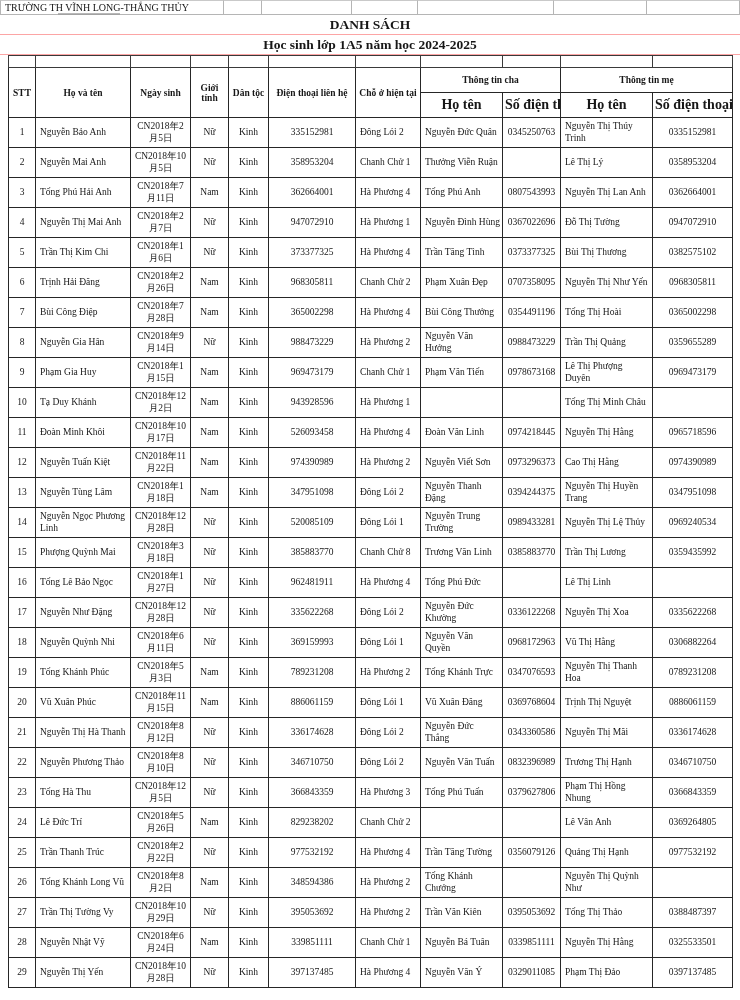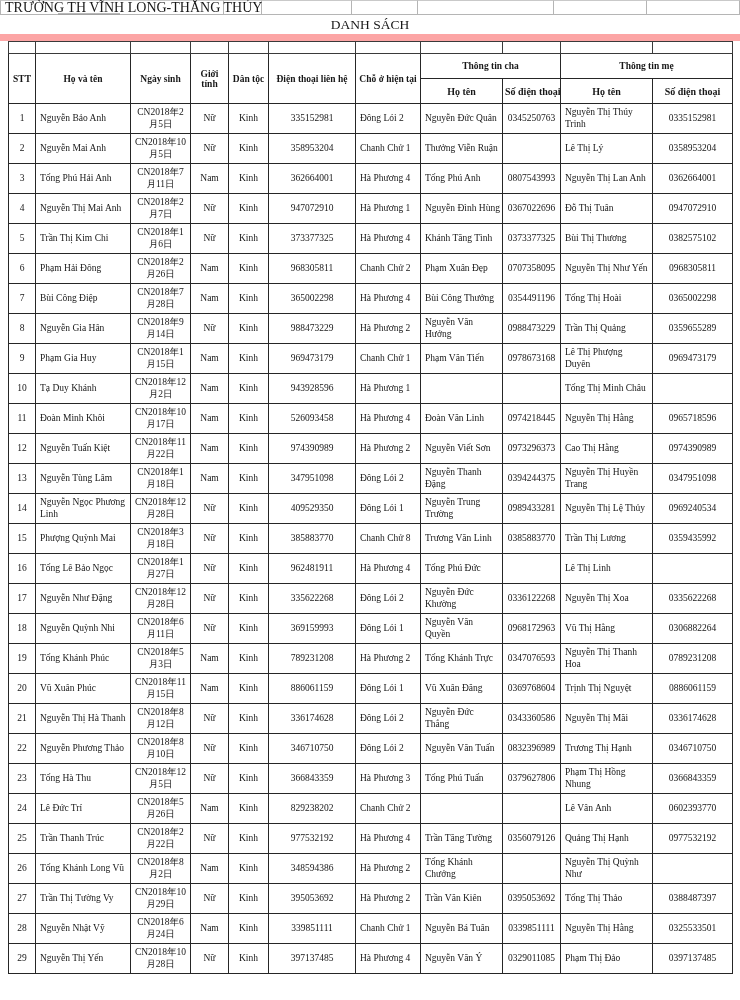--- a/index.html
+++ b/index.html
@@ -11,55 +11,55 @@
   }
   .sheet { position: relative; width: 740px; }
 
   
   .top-strip { display: flex; height: 14px; border-bottom: 1px solid #b5b5b5; }
   .top-strip .cell {
     border-right: 1px solid #b5b5b5; border-top: 1px solid #c9c9c9;
     height: 100%; box-sizing: border-box;
   }
   .school-cell {
-    width: 224px; font-size: 14px; line-height: 13px;
+    width: 224px; font-size: 10px; line-height: 13px;
     padding-left: 4px; white-space: nowrap; overflow: visible;
     border-left: 1px solid #b5b5b5; position: relative;
   }
   .school-underline {
     position: absolute; left: 58px; top: 13px; width: 62px; height: 2px;
     background: #9a9a9a; opacity: .7;
   }
   .t1 { width: 38px; } .t2 { width: 90px; } .t3 { width: 66px; }
   .t4 { width: 136px; } .t5 { width: 93px; } .t6 { width: 92px; flex: 1; }
 
   
   .title-row {
     height: 19px; line-height: 19px; text-align: center;
-    font-weight: normal; font-size: 13.5px;
-    border-bottom: 7px solid #fca5a5;
+    font-weight: bold; font-size: 13.5px;
+    border-bottom: 1px solid #fca5a5;
   }
 
   
   table.roster {
     border-collapse: collapse; table-layout: fixed;
     width: 724px; margin: 0 8px;
     font-size: 9.5px;
   }
   table.roster td, table.roster th {
     border: 1.6px solid #262626;
     padding: 1px 2px;
     text-align: center; vertical-align: middle;
     overflow: hidden; word-wrap: break-word;
     background: #ffffff;
   }
   table.roster th { font-weight: bold; font-size: 9.5px; }
   tr.spacer-row td { height: 11px; border: 1.2px solid #3a3a3a; padding: 0; }
   thead th { height: 22px; }
-  thead .sub th { white-space: nowrap; font-size: 10px; }
+  thead .sub th { white-space: nowrap; font-size: 14px; }
   tbody td { height: 27px; line-height: 1.25; }
   
   tbody td:nth-child(2), tbody td:nth-child(7),
   tbody td:nth-child(8), tbody td:nth-child(10) {
     text-align: left; padding-left: 4px;
   }
 </style>
 </head>
 <body>
 
@@ -70,20 +70,21 @@
     <div class="cell t1"></div>
     <div class="cell t2"></div>
     <div class="cell t3"></div>
     <div class="cell t4"></div>
     <div class="cell t5"></div>
     <div class="cell t6"></div>
   </div>
   <div class="school-underline"></div>
 
   <div class="title-row">DANH SÁCH</div>
+  <div class="title-row">Học sinh lớp 1A5 năm học 2024-2025</div>
 
   <table class="roster">
     <colgroup>
       <col style="width:27px">
         <col style="width:95px">
         <col style="width:60px">
       <col style="width:38px">
         <col style="width:40px">
         <col style="width:87px">
       <col style="width:65px">
@@ -167,39 +168,39 @@
         <tr>
           <td>4</td>
           <td>Nguyễn Thị Mai Anh</td>
           <td>CN2018年2月7日</td>
           <td>Nữ</td>
           <td>Kinh</td>
           <td>947072910</td>
           <td>Hà Phương 1</td>
           <td>Nguyễn Đình Hùng</td>
           <td>0367022696</td>
-          <td>Đỗ Thị Tuân</td>
+          <td>Đỗ Thị Tường</td>
           <td>0947072910</td>
         </tr>
         <tr>
           <td>5</td>
           <td>Trần Thị Kim Chi</td>
           <td>CN2018年1月6日</td>
           <td>Nữ</td>
           <td>Kinh</td>
           <td>373377325</td>
           <td>Hà Phương 4</td>
-          <td>Khánh Tăng Tình</td>
+          <td>Trần Tăng Tình</td>
           <td>0373377325</td>
           <td>Bùi Thị Thương</td>
           <td>0382575102</td>
         </tr>
         <tr>
           <td>6</td>
-          <td>Phạm Hải Đông</td>
+          <td>Trịnh Hải Đăng</td>
           <td>CN2018年2月26日</td>
           <td>Nam</td>
           <td>Kinh</td>
           <td>968305811</td>
           <td>Chanh Chử 2</td>
           <td>Phạm Xuân Đẹp</td>
           <td>0707358095</td>
           <td>Nguyễn Thị Như Yến</td>
           <td>0968305811</td>
         </tr>
@@ -293,21 +294,21 @@
           <td>0394244375</td>
           <td>Nguyễn Thị Huyền Trang</td>
           <td>0347951098</td>
         </tr>
         <tr>
           <td>14</td>
           <td>Nguyễn Ngọc Phương Linh</td>
           <td>CN2018年12月28日</td>
           <td>Nữ</td>
           <td>Kinh</td>
-          <td>409529350</td>
+          <td>520085109</td>
           <td>Đông Lói 1</td>
           <td>Nguyễn Trung Trường</td>
           <td>0989433281</td>
           <td>Nguyễn Thị Lệ Thủy</td>
           <td>0969240534</td>
         </tr>
         <tr>
           <td>15</td>
           <td>Phượng Quỳnh Mai</td>
           <td>CN2018年3月18日</td>
@@ -428,21 +429,21 @@
           <td>24</td>
           <td>Lê Đức Trí</td>
           <td>CN2018年5月26日</td>
           <td>Nam</td>
           <td>Kinh</td>
           <td>829238202</td>
           <td>Chanh Chử 2</td>
           <td></td>
           <td></td>
           <td>Lê Vân Anh</td>
-          <td>0602393770</td>
+          <td>0369264805</td>
         </tr>
         <tr>
           <td>25</td>
           <td>Trần Thanh Trúc</td>
           <td>CN2018年2月22日</td>
           <td>Nữ</td>
           <td>Kinh</td>
           <td>977532192</td>
           <td>Hà Phương 4</td>
           <td>Trần Tăng Tường</td>

